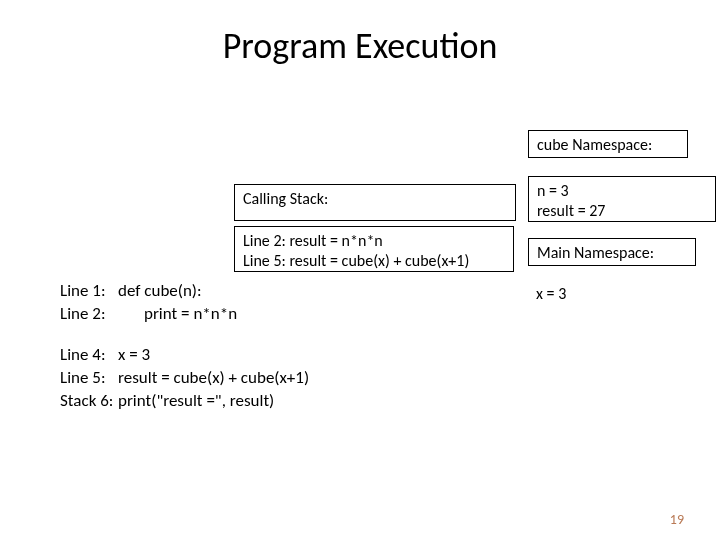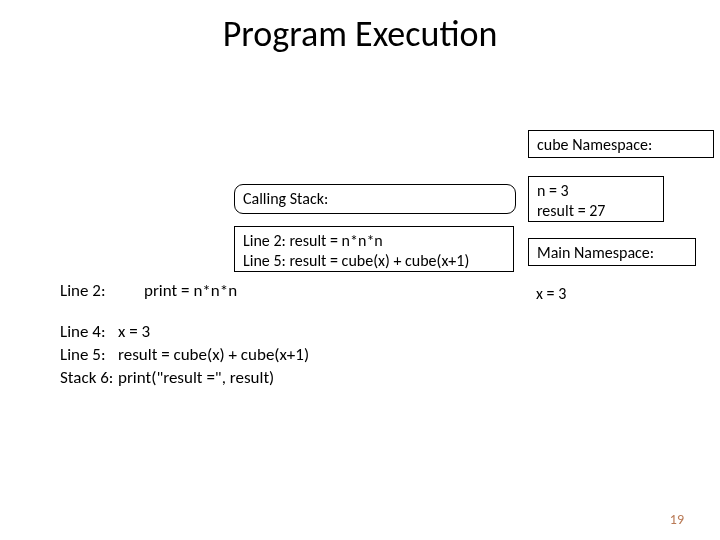--- a/index.html
+++ b/index.html
@@ -9,32 +9,32 @@
     height: 540px;
     background: #fff;
     font-family: Calibri, Arial, sans-serif;
     color: #000;
     position: relative;
   }
   .title {
     text-align: center;
     font-size: 36px;
     font-weight: 400;
-    margin-top: 12px;
+    margin-top: 24px;
     margin-bottom: 20px;
   }
   .box {
     position: absolute;
     border: 1px solid #000;
     background: #fff;
     padding: 4px 8px;
     font-size: 16px;
     line-height: 1.25;
   }
-  .ns-cube   { left: 528px; top: 130px; width: 186px; height: 28px; }
+  .ns-cube   { left: 528px; top: 130px; width: 160px; height: 28px; }
   .calling-body  { left: 234px; top: 226px; width: 280px; height: 46px; }
   .ns-main  { left: 528px; top: 238px; width: 168px; height: 28px; }
   .ns-main-val { left: 528px; top: 280px; width: 160px; height: 28px; border:none; }
   .code {
     position: absolute;
     left: 60px;
     top: 280px;
     font-size: 17px;
     line-height: 1.35;
   }
@@ -47,35 +47,36 @@
     font-size: 14px;
     color: #b97a56;
   }
 </style>
 </head>
 <body>
 
 <div class="title">Program Execution</div>
 
 <div class="box ns-cube">cube Namespace:</div>
-<div class="box" style="left:528px; top:176px; width:136px; height:46px;">
+<div class="box" style="left:528px; top:176px; width:188px; height:46px;">
   <div>n = 3</div>
   <div>result = 27</div>
 </div>
 
-<div class="box" style="left:234px; top:184px; width:282px; height:30px;border-radius:9px;">Calling Stack:</div>
+<div class="box" style="left:234px; top:184px; width:282px; height:37px;">Calling Stack:</div>
 <div class="box calling-body">
   <div>Line 2: result = n*n*n</div>
   <div>Line 5: result = cube(x) + cube(x+1)</div>
 </div>
 
 <div class="box ns-main">Main Namespace:</div>
 <div class="ns-main-val box">x = 3</div>
 
 <div class="code">
+  <div><span class="ln">Line 1:</span><span>def cube(n):</span></div>
   <div><span class="ln">Line 2:</span><span class="indent"></span><span>print = n*n*n</span></div>
   <div style="height:18px;"></div>
   <div><span class="ln">Line 4:</span><span>x = 3</span></div>
   <div><span class="ln">Line 5:</span><span>result = cube(x) + cube(x+1)</span></div>
   <div><span class="ln">Stack 6:</span><span>print("result =", result)</span></div>
 </div>
 
 <div class="slide-num">19</div>
 
 </body></html>

